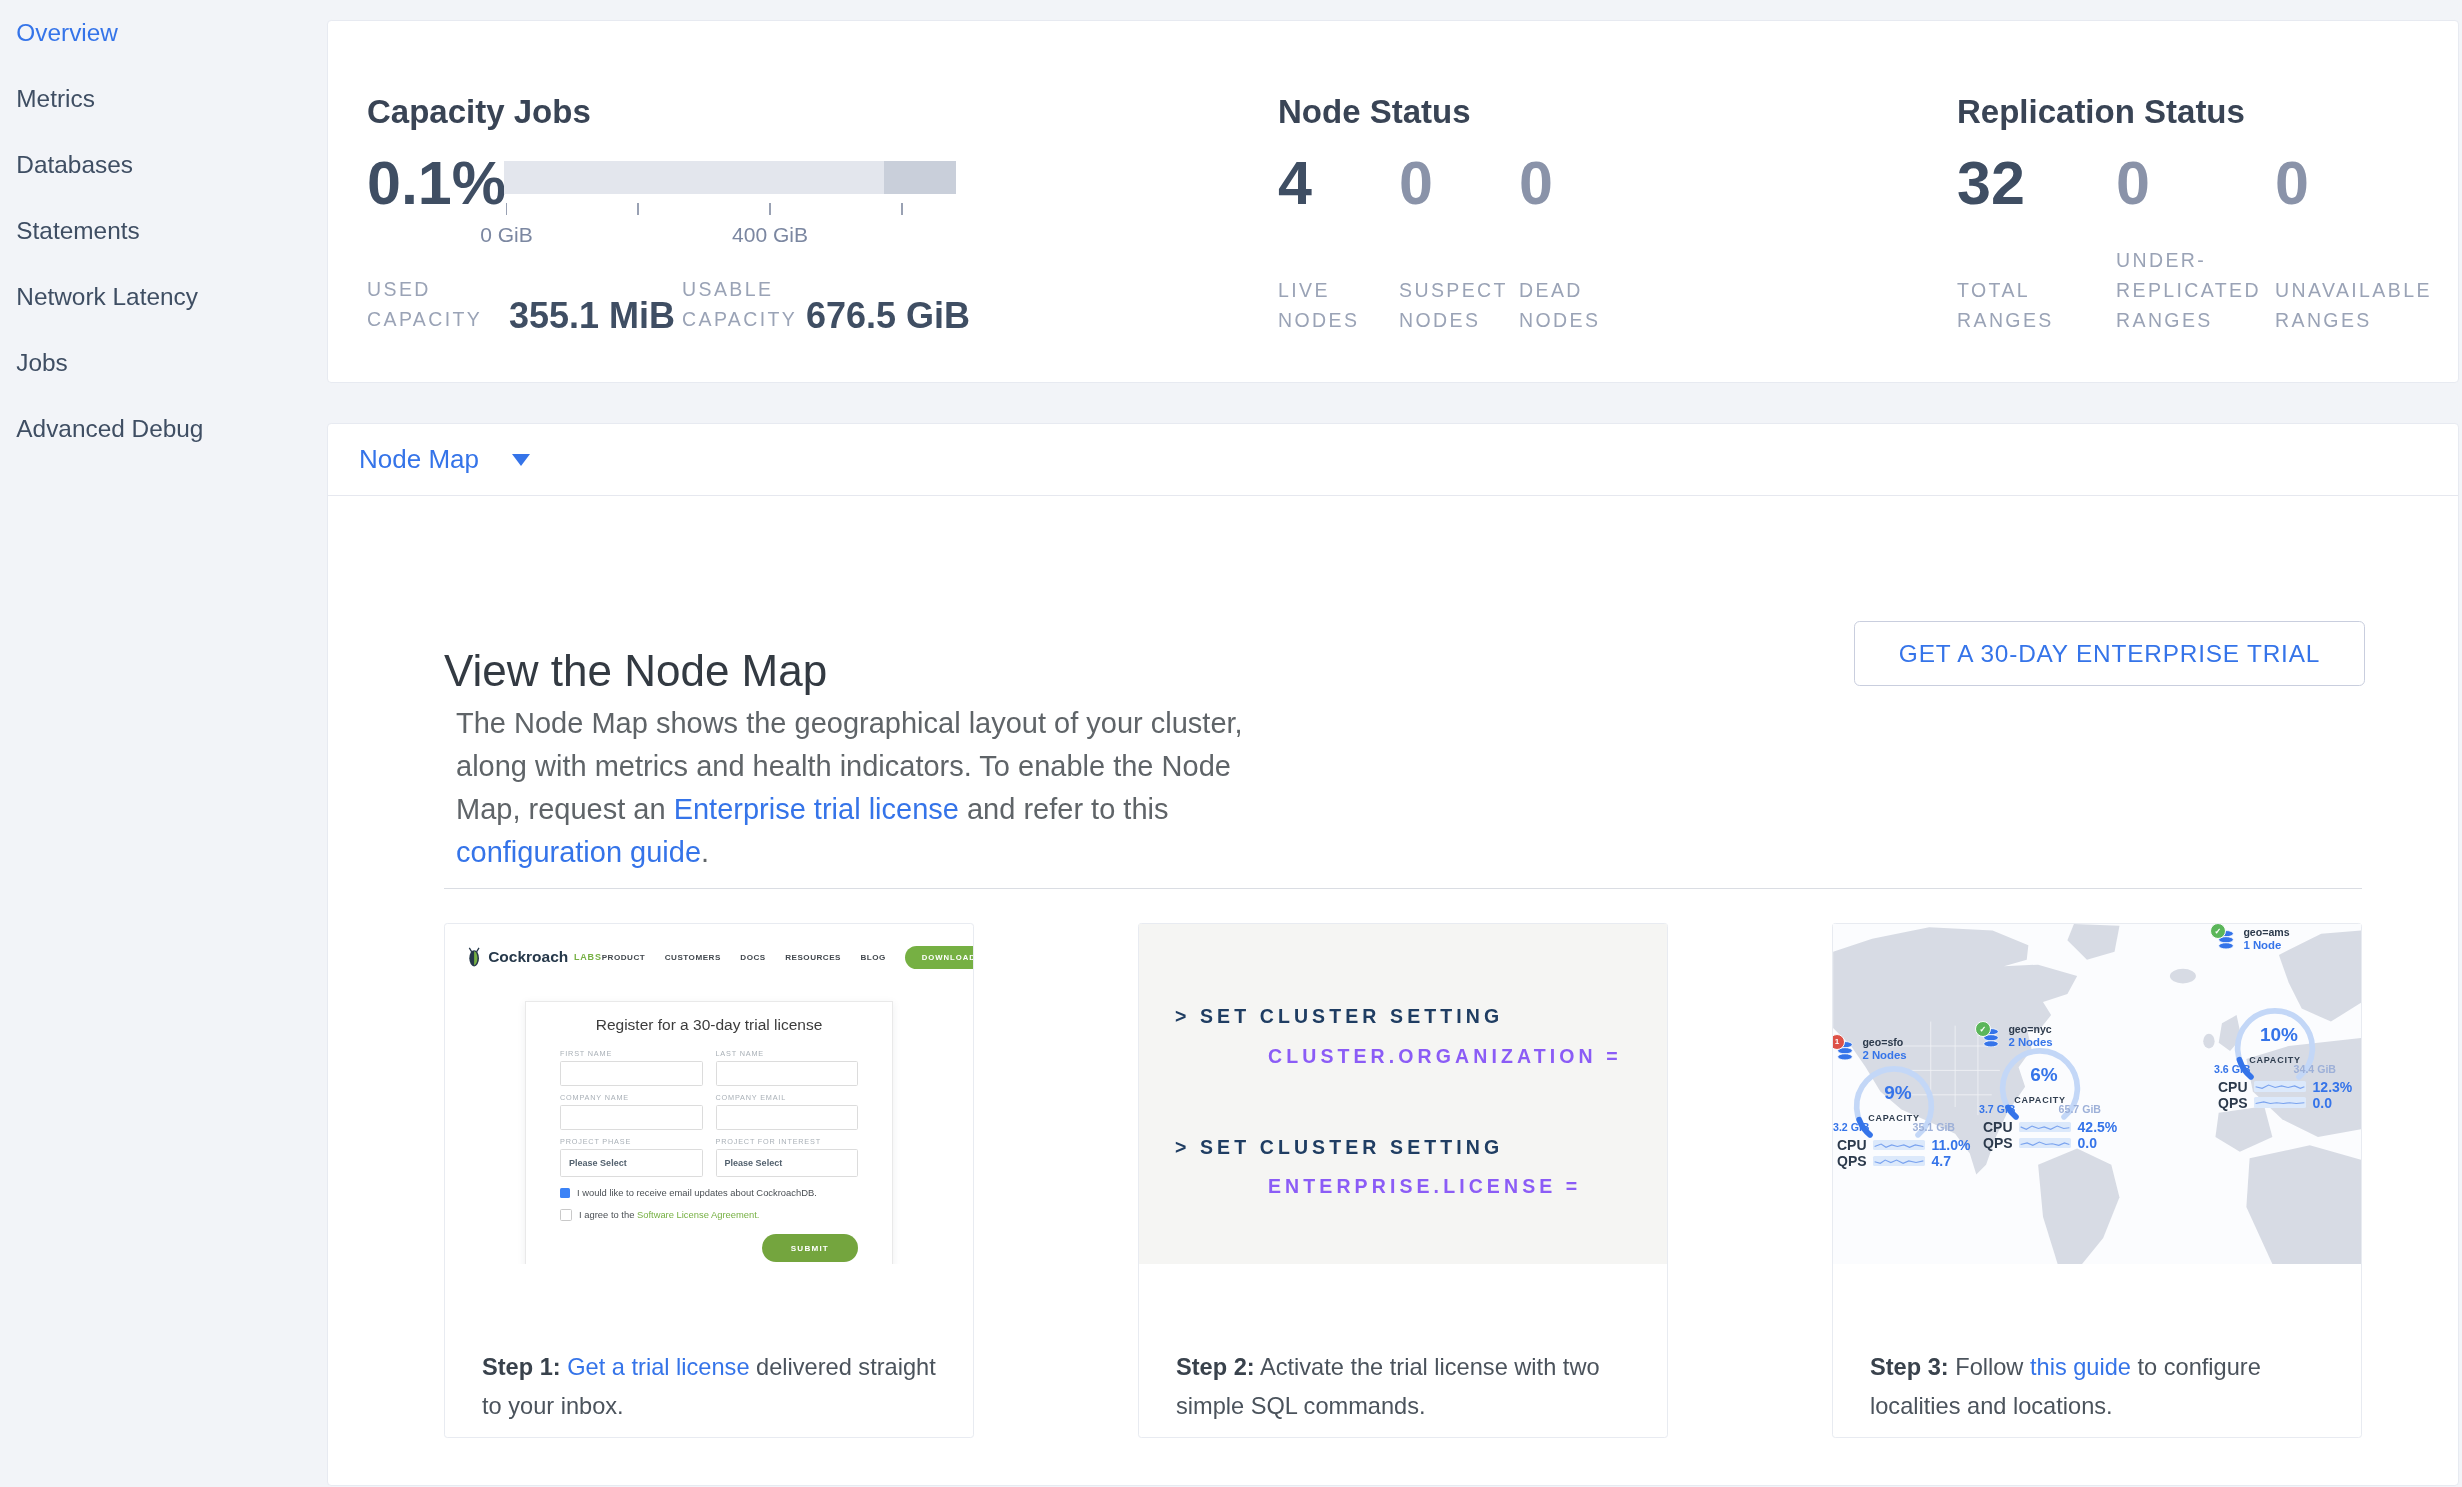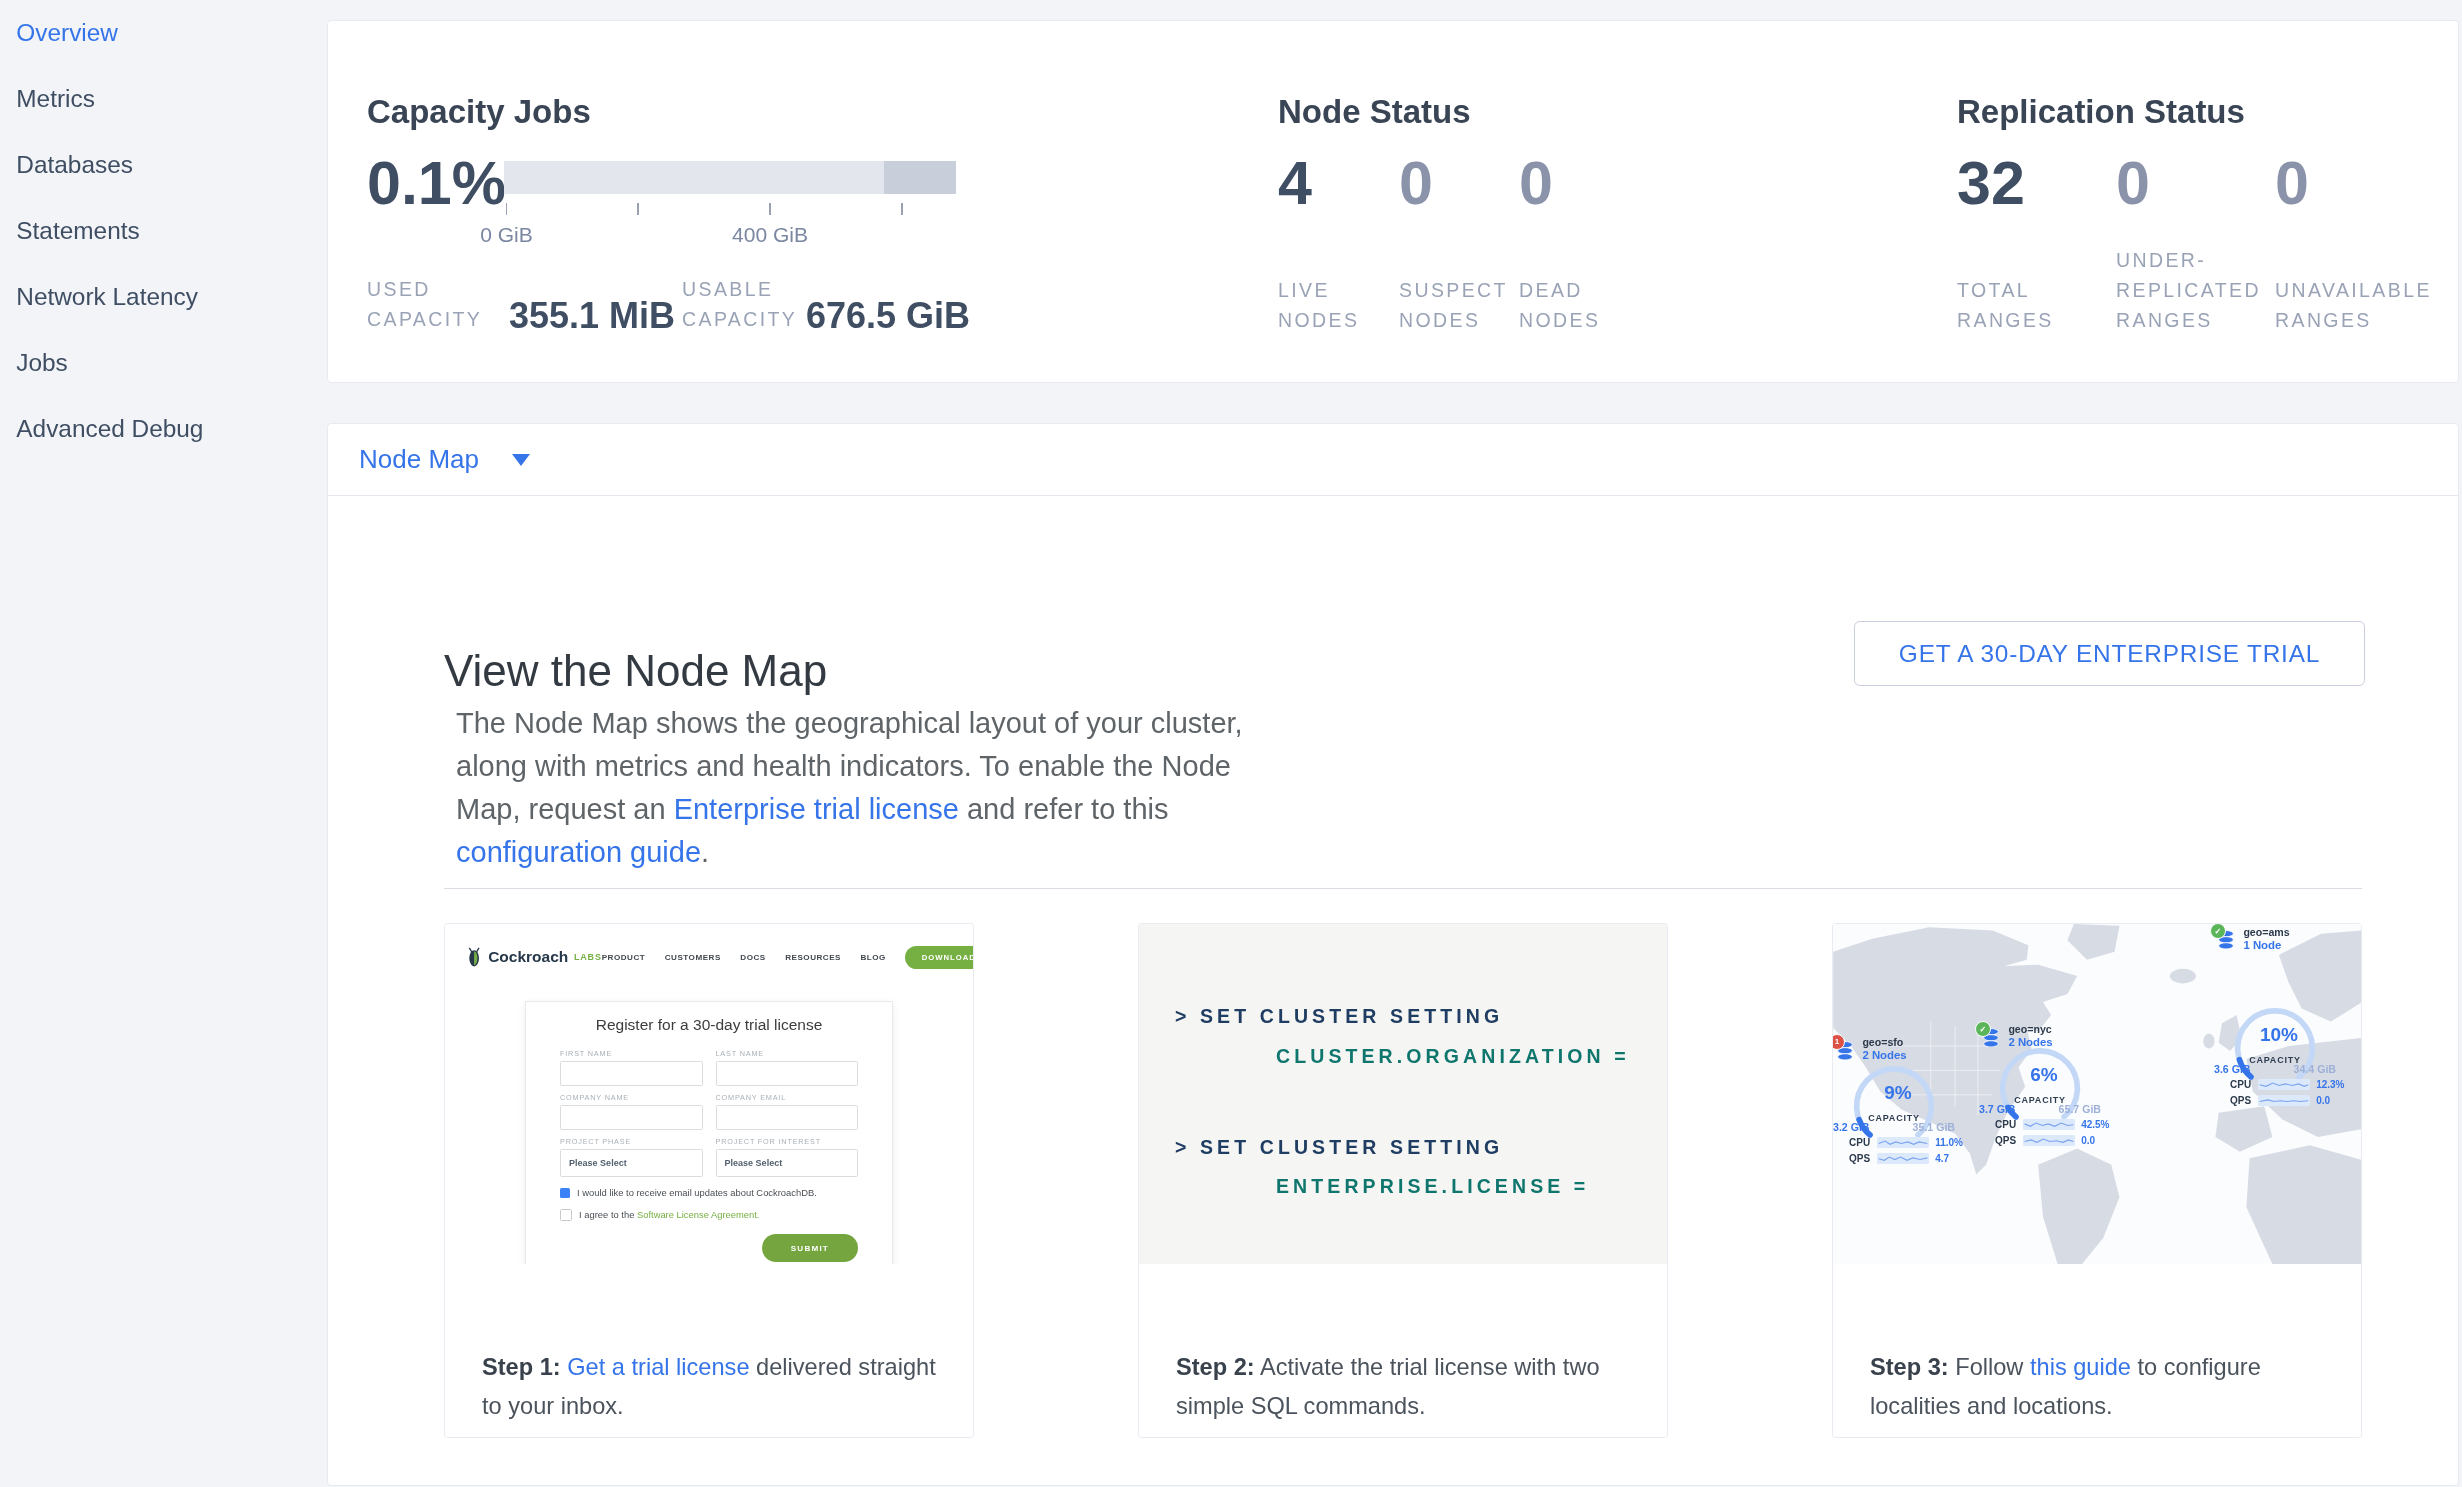--- a/index.html
+++ b/index.html
@@ -68,40 +68,40 @@
   .chk.on{background:#3b82f6;}
   .chk.off{background:#fff;border:0.8px solid #c9c9c9;}
   .chk-link{color:#76b043;}
   .submit-row{display:flex;justify-content:flex-end;margin-top:13px;}
   .submit-btn{background:#74a53e;color:#fff;font-size:8.1px;font-weight:700;letter-spacing:1.2px;border-radius:813px;padding:9.8px 29px;}
 
   
   .code-media{background:#f5f5f3;}
   .code-line{position:absolute;font-size:19.5px;font-weight:700;letter-spacing:4.1px;white-space:nowrap;}
   .code-cmd{color:#1f3d62;}
-  .code-arg{color:#0f766e;margin-left:8px;}
+  .code-arg{color:#8b5cf6;}
 
   
   .map-media{background:#fbfcfe;}
   .map-svg{position:absolute;left:0;top:0;}
   .mapw{position:absolute;width:122px;}
   .mw-head{position:absolute;left:3.3px;top:0;display:flex;gap:8.1px;align-items:flex-start;}
   .mw-iconwrap{position:relative;margin-top:4.9px;}
   .mw-badge{position:absolute;left:-7.3px;top:-7.3px;width:14px;height:14px;border-radius:50%;color:#fff;font-size:8.1px;font-weight:700;display:flex;align-items:center;justify-content:center;border:1.6px solid #fbfcfe;}
   .mw-badge.err{background:#dd5147;}
   .mw-badge.ok{background:#5bb65a;}
   .mw-name{font-size:10.6px;font-weight:700;color:#2c3a4c;line-height:12.2px;}
   .mw-nodes{font-size:11.4px;font-weight:700;color:#3574e9;line-height:14.6px;}
   .mw-gauge{position:absolute;left:0;top:var(--gy,28px);width:122px;height:78px;}
   .mw-pct{position:absolute;left:4px;top:18px;width:100%;text-align:center;font-size:19px;font-weight:700;color:#3574e9;}
   .mw-caplabel{position:absolute;left:0;top:49px;width:100%;text-align:center;font-size:9px;font-weight:700;letter-spacing:0.8px;color:#2e3c4e;}
   .mw-range{position:absolute;left:0;top:calc(var(--gy,28px) + 57px);width:122px;display:flex;justify-content:space-between;font-size:10.6px;font-weight:700;}
   .mw-used{color:#3574e9;}
   .mw-total{color:#9db0d8;}
-  .mw-stat{position:absolute;left:16px;display:flex;align-items:flex-end;gap:6.5px;font-size:10px;font-weight:700;color:#2c3a4c;}
+  .mw-stat{position:absolute;left:4px;display:flex;align-items:center;gap:6.5px;font-size:14px;font-weight:700;color:#2c3a4c;}
   .mw-stat .val{color:#3574e9;}
   .mw-stat1{top:calc(var(--gy,28px) + 73px);}
   .mw-stat2{top:calc(var(--gy,28px) + 89px);}
   .spark{width:52px;height:10.6px;background:#dce9fb;border-radius:1.6px;}
 </style>
 </head>
 <body>
 
 <div class="page">
 

